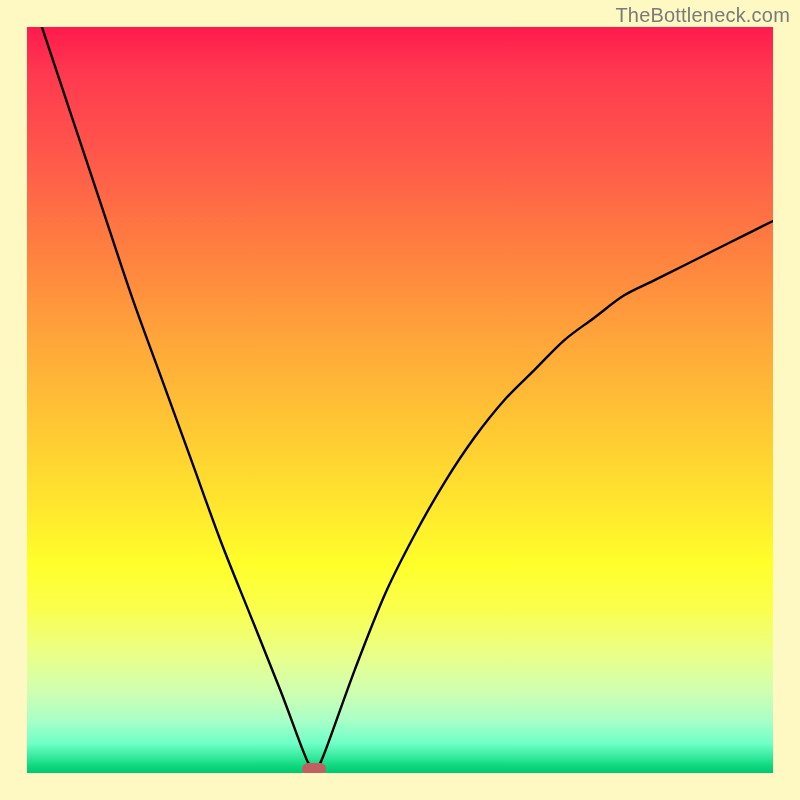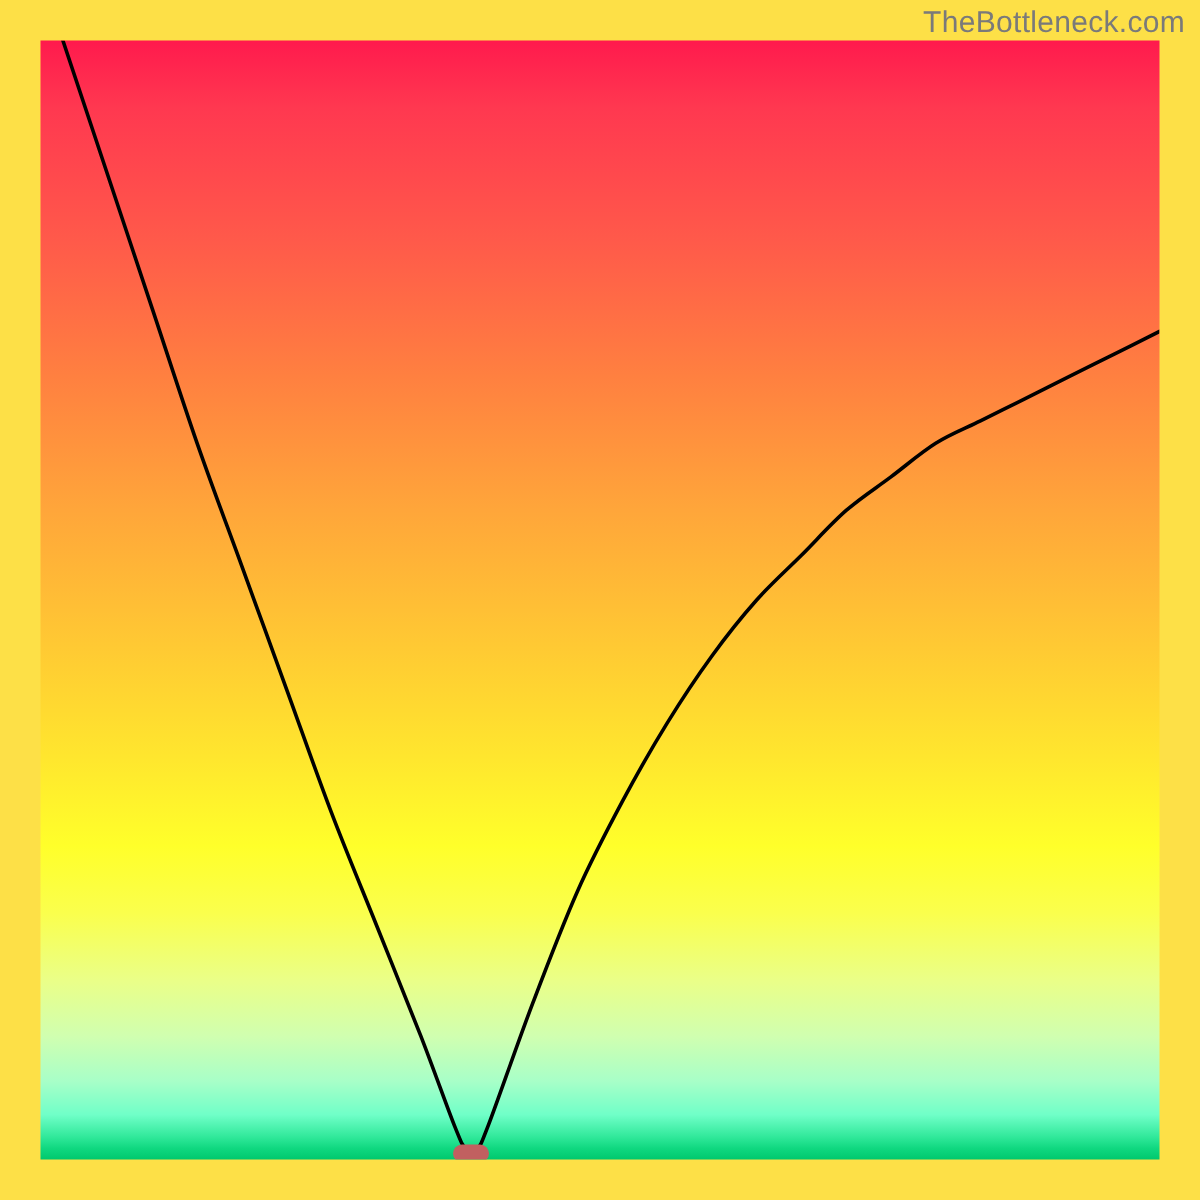--- a/index.html
+++ b/index.html
@@ -1,21 +1,21 @@
 <!DOCTYPE html>
 <html><head>
 <meta charset="utf-8">
 <style>
   * { margin: 0; padding: 0; box-sizing: border-box; }
   html, body { width: 800px; height: 800px; overflow: hidden; background: #000; }
   .frame {
     position: absolute;
     left: 0; top: 0;
     width: 800px; height: 800px;
-    background: #fde047;
+    background: #fef9c3;
   }
   .plot-area {
     position: absolute;
     left: 27px; top: 27px;
     width: 746px; height: 746px;
     background: linear-gradient(to bottom,
       #ff1a4d 0%,
       #ff3850 6%,
       #ff5a4a 18%,
       #ff8040 30%,

